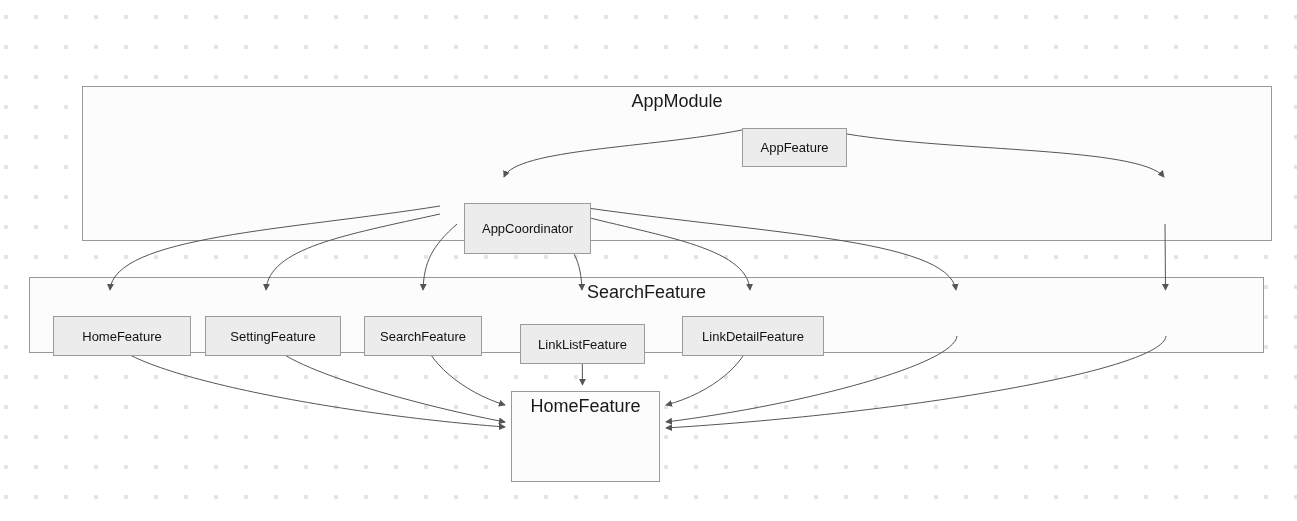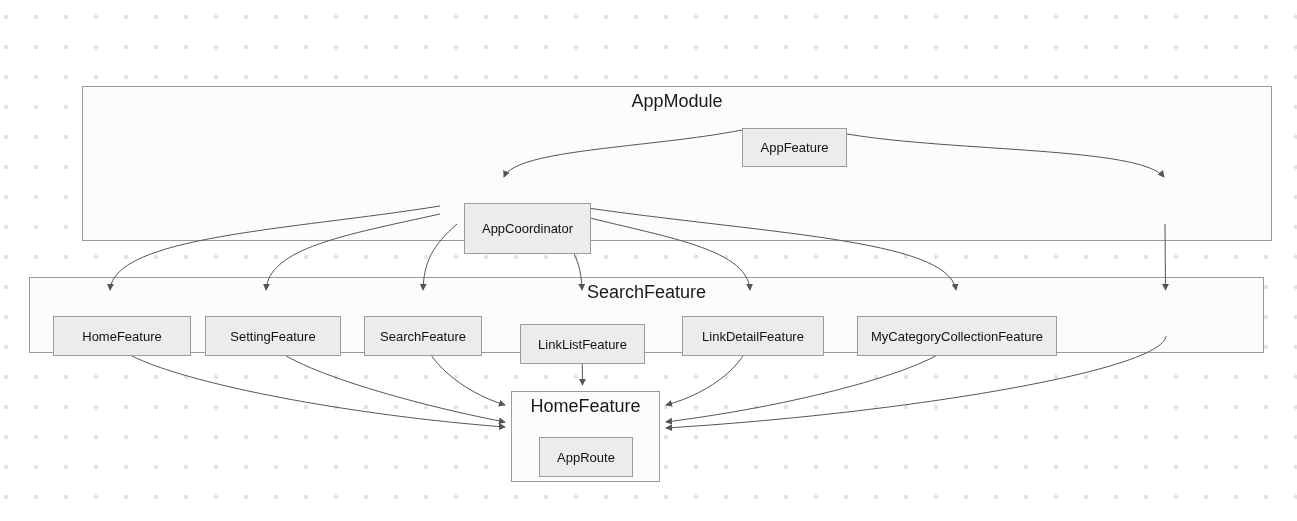--- a/index.html
+++ b/index.html
@@ -117,16 +117,14 @@
     <path class="edge" marker-end="url(#arrow)" d="M 1166 336 C 1163 370, 910 413, 666 428"></path>
   </svg>
 
   <div class="node" id="n-app-feature">AppFeature</div>
   <div class="node" id="n-app-coordinator">AppCoordinator</div>
   <div class="node" id="n-home-feature">HomeFeature</div>
   <div class="node" id="n-setting-feature">SettingFeature</div>
   <div class="node" id="n-search-feature">SearchFeature</div>
   <div class="node" id="n-link-list-feature">LinkListFeature</div>
   <div class="node" id="n-link-detail-feature">LinkDetailFeature</div>
-  <div class="node" id="n-my-category-collection-feature">MyCategoryCollectionFeature</div>
-  <div class="node" id="n-app-route">AppRoute</div>
 
 </div>
 
 </body></html>

